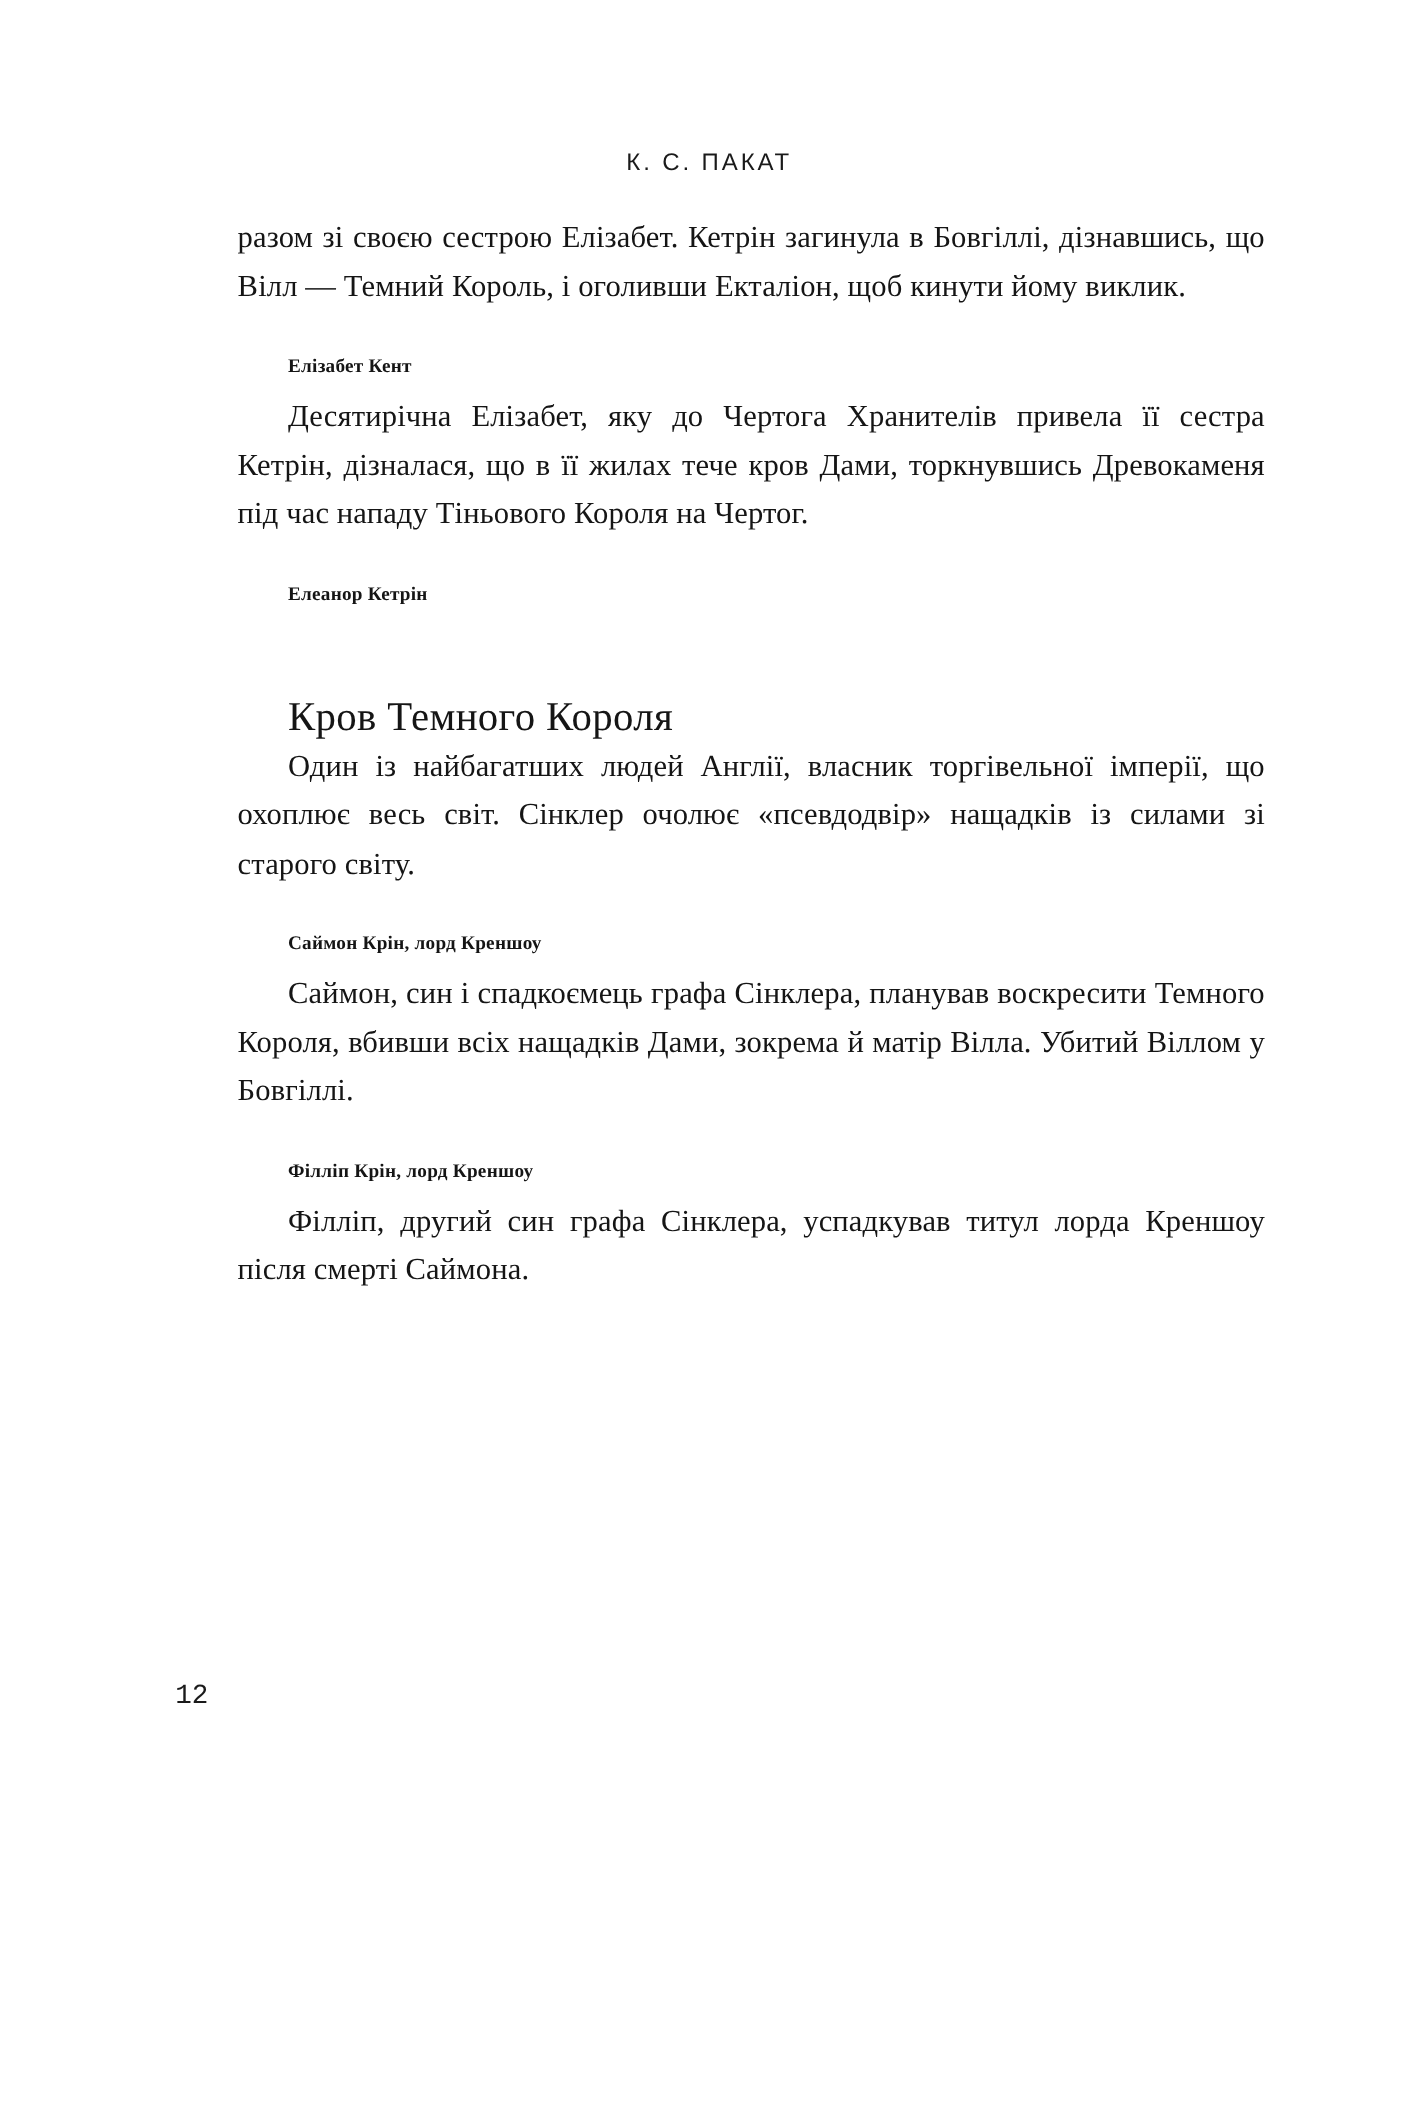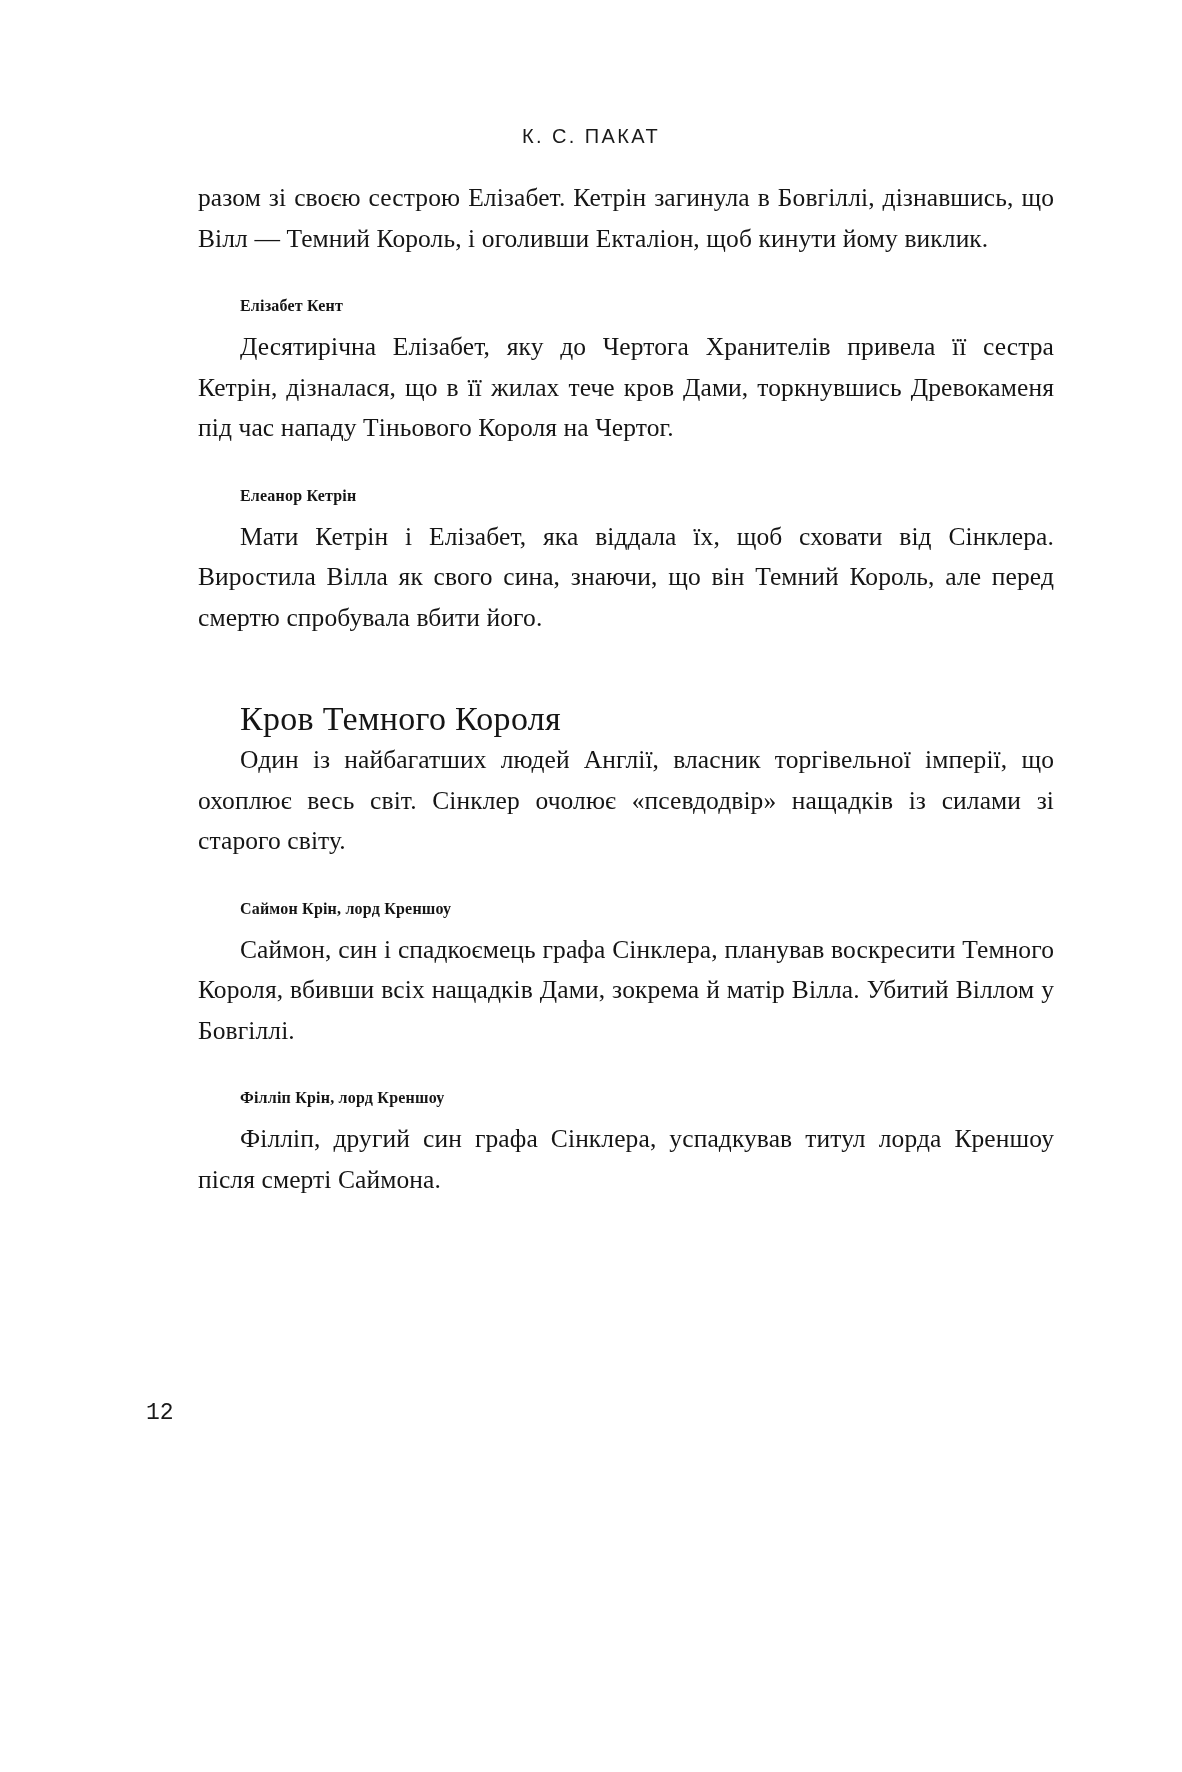--- a/index.html
+++ b/index.html
@@ -90,21 +90,20 @@
 
   <div class="text-block" id="text-block">
       <p class="body-par">разом зі своєю сестрою Елізабет. Кетрін загинула в Бовгіллі, дізнавшись, що Вілл — Темний Король, і оголивши Екталіон, щоб кинути йому виклик.</p>
       <div class="gap-small"></div>
       <h3 class="entry-title">Елізабет Кент</h3>
       <div class="gap-small" style="height: 0px;"></div>
       <p class="body-par indent">Десятирічна Елізабет, яку до Чертога Хранителів привела її сестра Кетрін, дізналася, що в її жилах тече кров Дами, торкнувшись Древокаменя під час нападу Тіньового Короля на Чертог.</p>
       <div class="gap-small"></div>
       <h3 class="entry-title">Елеанор Кетрін</h3>
       <div class="gap-small" style="height: 0px;"></div>
-      <p class="body-par indent">Мати Кетрін і Елізабет, яка віддала їх, щоб сховати від Сінклера. Виростила Вілла як свого сина, знаючи, що він Темний Король, але перед смертю спробувала вбити його.</p>
       <div class="gap-large"></div>
       <h2 class="section-title">Кров Темного Короля</h2>
       <div class="gap-small" style="height: 0px;"></div>
       <div class="gap-small" style="height: 0px;"></div>
       <p class="body-par indent">Один із найбагатших людей Англії, власник торгівельної імперії, що охоплює весь світ. Сінклер очолює «псевдодвір» нащадків із силами зі старого світу.</p>
       <div class="gap-small"></div>
       <h3 class="entry-title">Саймон Крін, лорд Креншоу</h3>
       <div class="gap-small" style="height: 0px;"></div>
       <p class="body-par indent">Саймон, син і спадкоємець графа Сінклера, планував воскресити Темного Короля, вбивши всіх нащадків Дами, зокрема й матір Вілла. Убитий Віллом у Бовгіллі.</p>
       <div class="gap-small"></div>

